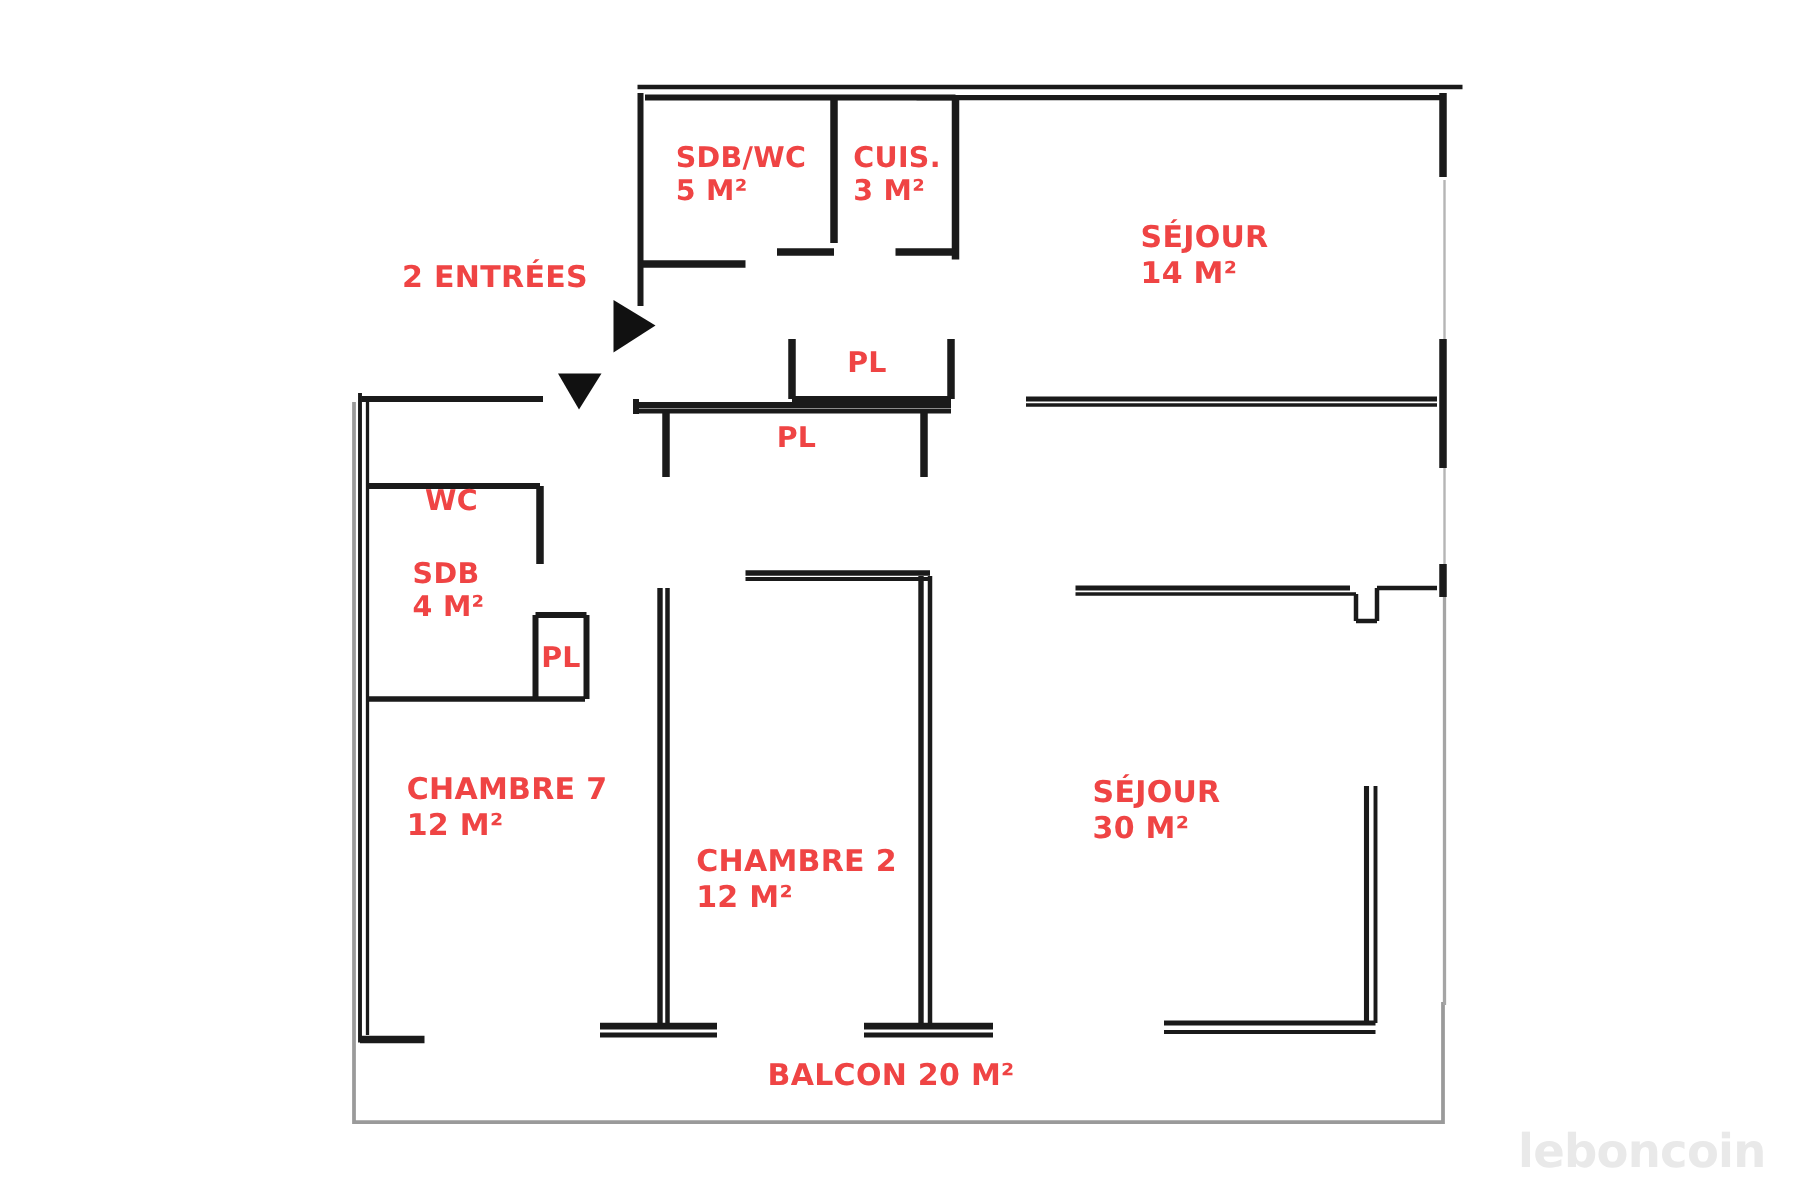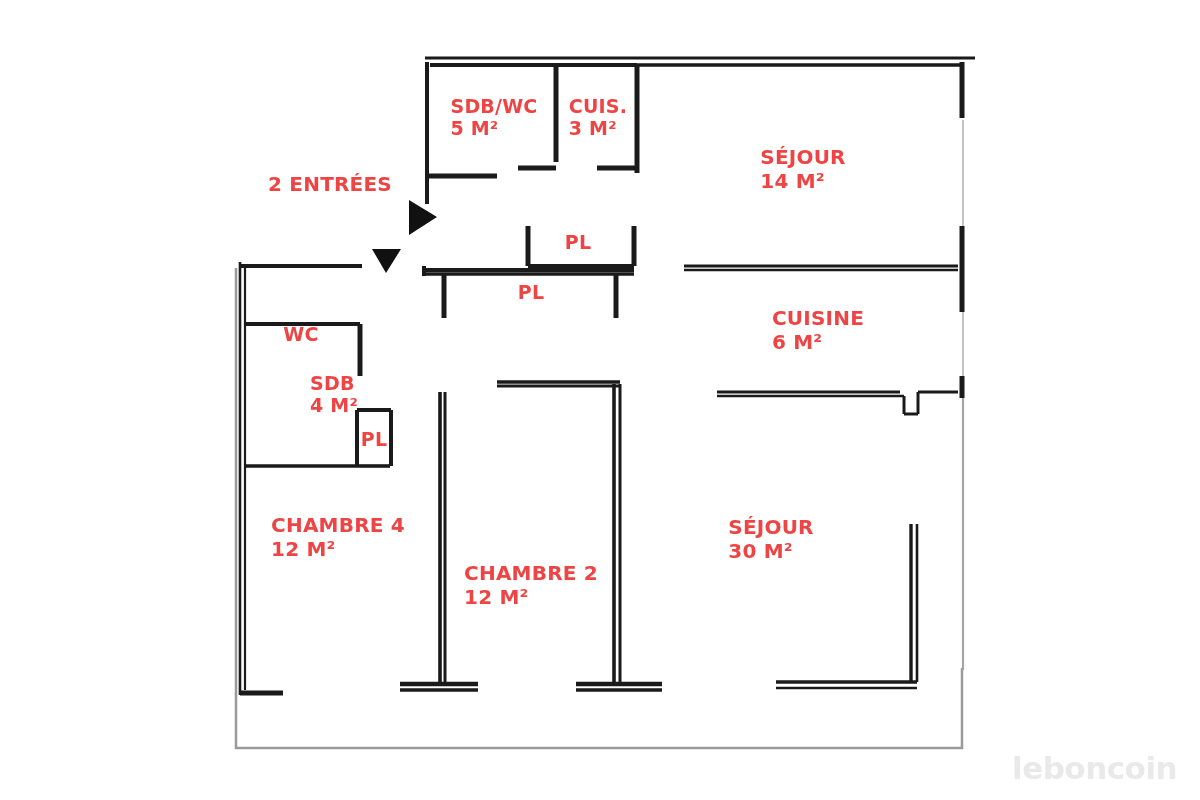--- a/index.html
+++ b/index.html
@@ -216,45 +216,44 @@
   </div>
 
   <div class="room-label lbl-md" style="left:531px; top:292px;">
     <span class="rl-name">PL</span>
   </div>
 
   <div class="room-label lbl-md" style="left:301px; top:298px;margin-top:36px;">
     <span class="rl-name">WC</span>
   </div>
 
-  <div class="room-label lbl-lg" style="left:818px; top:331px;">
-    <span class="rl-name">CUISINE</span>
-    <span class="rl-area">6 M²</span>
-  </div>
-
-  <div class="room-label lbl-md" style="left:299px; top:394px;margin-left:35px;">
+
+  <div class="room-label lbl-md" style="left:299px; top:394px;">
     <span class="rl-name">SDB</span>
     <span class="rl-area">4 M²</span>
   </div>
 
   <div class="room-label lbl-md" style="left:374px; top:439px;">
     <span class="rl-name">PL</span>
   </div>
 
   <div class="room-label lbl-lg" style="left:338px; top:538px;">
-    <span class="rl-name">CHAMBRE 4</span>
+    <span class="rl-name">CHAMBRE 7</span>
     <span class="rl-area">12 M²</span>
   </div>
 
   <div class="room-label lbl-lg" style="left:531px; top:538px;margin-top:48px;">
     <span class="rl-name">CHAMBRE 2</span>
     <span class="rl-area">12 M²</span>
   </div>
 
   <div class="room-label lbl-lg" style="left:771px; top:540px;">
     <span class="rl-name">SÉJOUR</span>
     <span class="rl-area">30 M²</span>
   </div>
 
+  <div class="room-label lbl-lg" style="left:594px; top:717px;">
+    <span class="rl-name">BALCON 20 M²</span>
+  </div>
 
   <div class="watermark">leboncoin</div>
 
 </div>
 
 </body></html>

